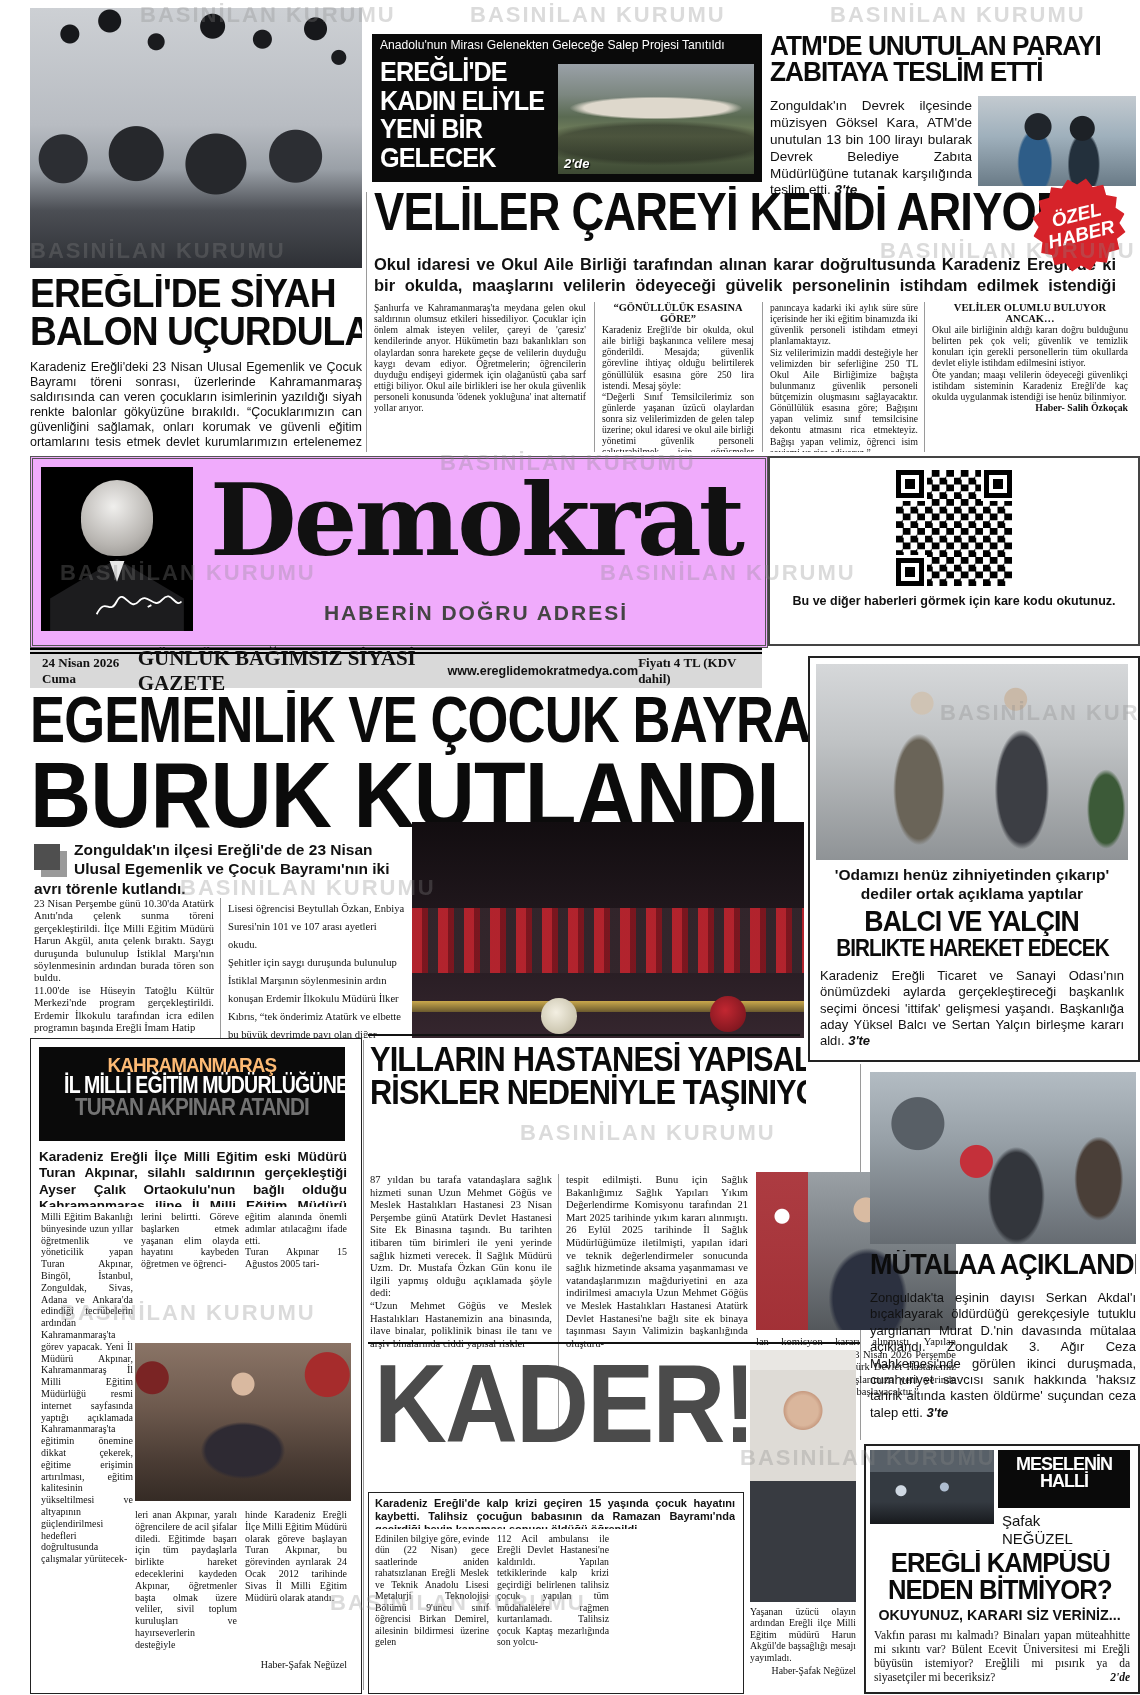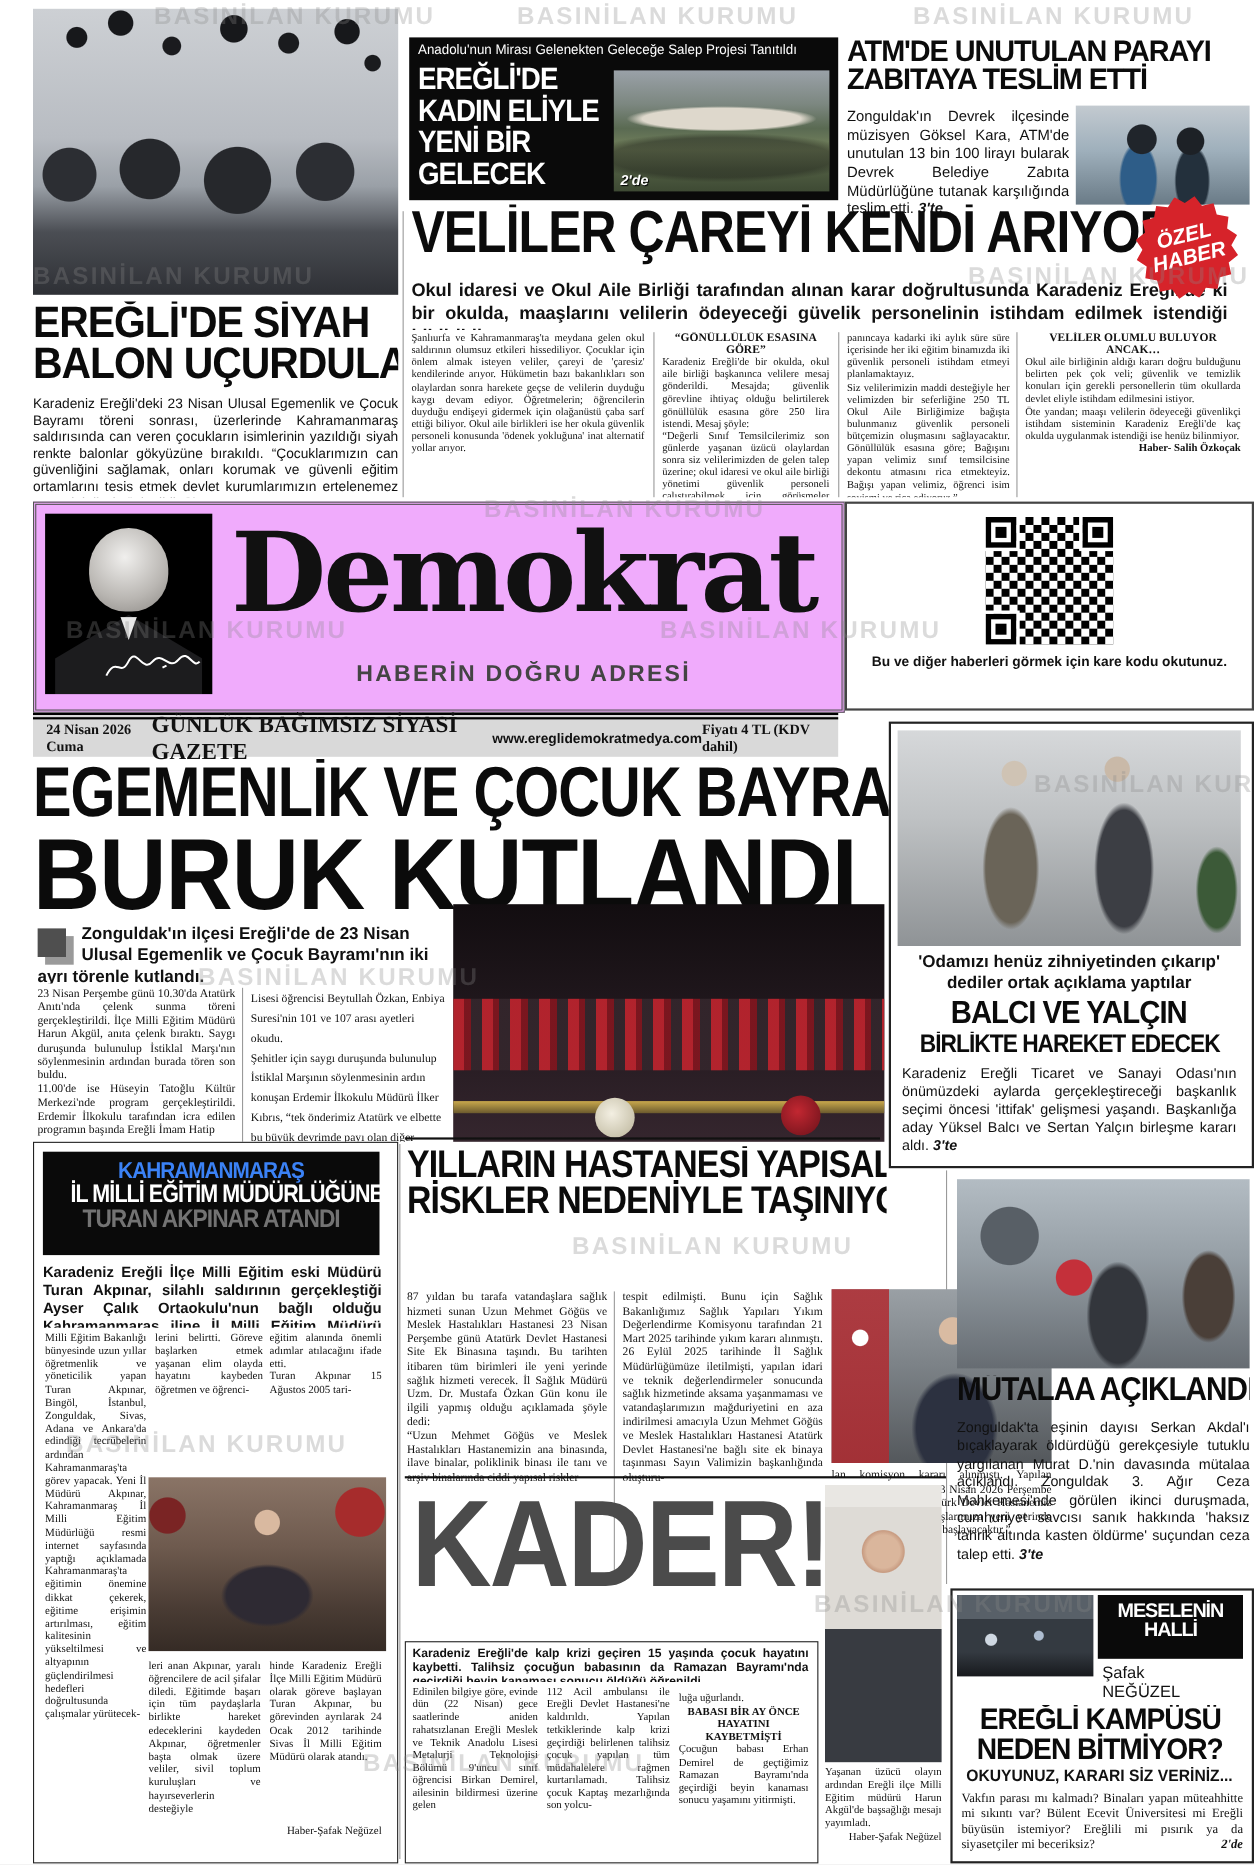--- a/index.html
+++ b/index.html
@@ -271,21 +271,21 @@
       <span>Karadeniz Ereğli Ticaret ve Sanayi Odası'nın önümüzdeki aylarda gerçekleştireceği başkanlık seçimi öncesi 'ittifak' gelişmesi yaşandı. Başkanlığa aday Yüksel Balcı ve Sertan Yalçın birleşme kararı aldı.</span>
       <span class="pr">3'te</span>
     </div>
   </div>
 
   <div class="vr" style="left:363px;top:1040px;height:650px"></div>
   <div class="vr" style="left:860px;top:1064px;height:376px"></div>
 
   <div class="thinbox" style="left:30px;top:1038px;width:330px;height:654px">
     <div class="blackbox c" style="left:8px;top:8px;width:306px;height:94px;padding-top:8px;box-sizing:border-box">
-      <div class="hl" style="font-size:21px;color:#3b82f6"><span class="cc" style="transform:scaleX(.9)">KAHRAMANMARAŞ</span></div>
+      <div class="hl" style="font-size:21px;color:#fdba74"><span class="cc" style="transform:scaleX(.9)">KAHRAMANMARAŞ</span></div>
       <div class="hl" style="font-size:23px;color:#fff"><span class="cc" style="transform:scaleX(.85)">İL MİLLİ EĞİTİM MÜDÜRLÜĞÜNE</span></div>
       <div class="hl" style="font-size:23px;color:#737373"><span class="cc" style="transform:scaleX(.9)">TURAN AKPINAR ATANDI</span></div>
     </div>
     <div class="t b j" style="left:8px;top:110px;width:308px;height:58px;font-size:13.5px;line-height:1.22">Karadeniz Ereğli İlçe Milli Eğitim eski Müdürü Turan Akpınar, silahlı saldırının gerçekleştiği Ayser Çalık Ortaokulu'nun bağlı olduğu Kahramanmaraş iline İl Milli Eğitim Müdürü olarak atandı.</div>
     <div class="t sf j" style="left:10px;top:172px;width:92px;height:464px;font-size:10px;line-height:1.18">Milli Eğitim Bakanlığı bünyesinde uzun yıllar öğretmenlik ve yöneticilik yapan Turan Akpınar, Bingöl, İstanbul, Zonguldak, Sivas, Adana ve Ankara'da edindiği tecrübelerin ardından Kahramanmaraş'ta görev yapacak. Yeni İl Müdürü Akpınar, Kahramanmaraş İl Milli Eğitim Müdürlüğü resmi internet sayfasında yaptığı açıklamada Kahramanmaraş'ta eğitimin önemine dikkat çekerek, eğitime erişimin artırılması, eğitim kalitesinin yükseltilmesi ve altyapının güçlendirilmesi hedefleri doğrultusunda çalışmalar yürütecek-</div>
     <div class="t sf j" style="left:110px;top:172px;width:98px;height:126px;font-size:10px;line-height:1.18">lerini belirtti. Göreve başlarken etmek yaşanan elim olayda hayatını kaybeden öğretmen ve öğrenci-</div>
     <div class="t sf j pre" style="left:214px;top:172px;width:102px;height:126px;font-size:10px;line-height:1.18">eğitim alanında önemli adımlar atılacağını ifade etti.
 Turan Akpınar 15 Ağustos 2005 tari-</div>
     <div class="ph ph-akpinar" style="left:104px;top:304px;width:216px;height:158px"></div>
     <div class="t sf j" style="left:104px;top:470px;width:102px;height:172px;font-size:10px;line-height:1.18">leri anan Akpınar, yaralı öğrencilere de acil şifalar diledi. Eğitimde başarı için tüm paydaşlarla birlikte hareket edeceklerini kaydeden Akpınar, öğretmenler başta olmak üzere veliler, sivil toplum kuruluşları ve hayırseverlerin desteğiyle</div>
@@ -319,25 +319,20 @@
 
   <div class="hr" style="left:368px;top:1342px;width:492px"></div>
   <div class="t" style="left:374px;top:1348px;width:372px;height:140px;font-weight:900;font-size:112px;line-height:1;color:#4b4b4b;letter-spacing:-2px">
     <span class="cx" style="transform:scaleX(.9)">KADER!</span>
   </div>
   <div class="ph ph-boy" style="left:750px;top:1350px;width:106px;height:252px"></div>
   <div class="thinbox" style="left:368px;top:1492px;width:374px;height:200px">
     <div class="t b j" style="left:6px;top:4px;width:360px;height:32px;font-size:11px;line-height:1.2">Karadeniz Ereğli'de kalp krizi geçiren 15 yaşında çocuk hayatını kaybetti. Talihsiz çocuğun babasının da Ramazan Bayramı'nda geçirdiği beyin kanaması sonucu öldüğü öğrenildi.</div>
     <div class="t sf j" style="left:6px;top:40px;width:114px;height:154px;font-size:9.8px;line-height:1.17">Edinilen bilgiye göre, evinde dün (22 Nisan) gece saatlerinde aniden rahatsızlanan Ereğli Meslek ve Teknik Anadolu Lisesi Metalurji Teknolojisi Bölümü 9'uncu sınıf öğrencisi Birkan Demirel, ailesinin bildirmesi üzerine gelen</div>
     <div class="t sf j" style="left:128px;top:40px;width:112px;height:154px;font-size:9.8px;line-height:1.17">112 Acil ambulansı ile Ereğli Devlet Hastanesi'ne kaldırıldı. Yapılan tetkiklerinde kalp krizi geçirdiği belirlenen talihsiz çocuk yapılan tüm müdahalelere rağmen kurtarılamadı. Talihsiz çocuk Kaptaş mezarlığında son yolcu-</div>
-    <div class="t" style="left:248px;top:40px;width:118px;height:154px">
-      <span class="sf" style="font-size:9.8px">luğa uğurlandı.</span>
-      <div class="sf b c" style="font-size:9.8px;line-height:1.17">BABASI BİR AY ÖNCE HAYATINI KAYBETMİŞTİ</div>
-      <div class="sf j" style="font-size:9.8px;line-height:1.17">Çocuğun babası Erhan Demirel de geçtiğimiz Ramazan Bayramı'nda geçirdiği beyin kanaması sonucu yaşamını yitirmişti.</div>
-    </div>
   </div>
   <div class="t" style="left:750px;top:1606px;width:106px;height:86px">
     <div class="sf j" style="font-size:9.8px;line-height:1.17">Yaşanan üzücü olayın ardından Ereğli ilçe Milli Eğitim müdürü Harun Akgül'de başsağlığı mesajı yayımladı.</div>
     <div class="sf" style="font-size:9.8px;text-align:right;margin-top:2px">Haber-Şafak Neğüzel</div>
   </div>
 
   <div class="box" style="left:864px;top:1444px;width:272px;height:246px">
     <div class="ph ph-cars" style="left:4px;top:4px;width:124px;height:74px"></div>
     <div class="blackbox c" style="left:132px;top:4px;width:132px;height:58px;padding-top:6px;box-sizing:border-box">
       <div class="hl" style="font-size:18px;color:#fff"><span>MESELENİN</span></div>

